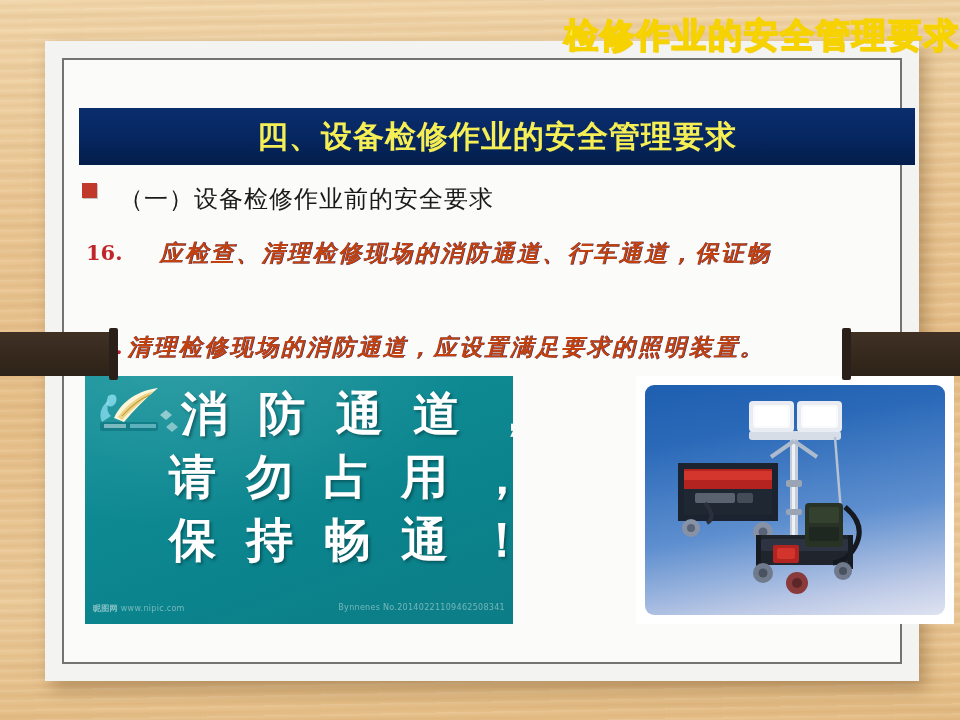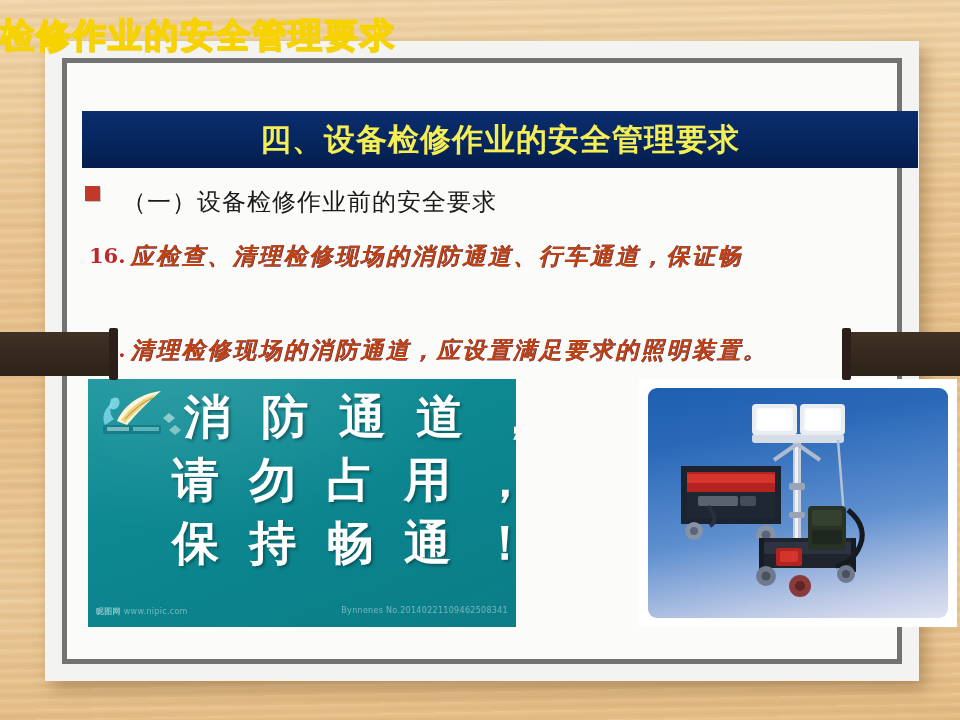--- a/index.html
+++ b/index.html
@@ -27,39 +27,39 @@
   }
   
   #card{
     position:absolute;left:45px;top:41px;width:874px;height:640px;
     background:#f3f3f1;
     box-shadow:6px 8px 16px rgba(90,55,15,0.35);
   }
   #card-inner{
     position:absolute;left:17px;top:17px;right:17px;bottom:17px;
     background:#fbfbfa;
-    border:5px solid #737373;
+    border:2px solid #737373;
   }
   
   .band{
     position:absolute;top:332px;height:44px;background:#3a2d22;
     background:linear-gradient(180deg,#413125 0%,#35281d 55%,#2e2318 100%);
     z-index:6;
   }
   .band.left{left:0;width:118px;}
   .band.right{right:0;width:118px;}
   .band-cap{
     position:absolute;top:328px;height:52px;width:9px;background:#2a2019;
     border-radius:2px;z-index:7;
   }
   .band-cap.left{left:109px;}
   .band-cap.right{right:109px;}
   
   #top-title{
-    position:absolute;left:0;right:0;top:18px;text-align:left;z-index:9;
+    position:absolute;left:0;right:0;top:18px;text-align:right;z-index:9;
     font-family:"DejaVu Sans","Liberation Sans",sans-serif;
     font-size:34px;font-weight:bold;letter-spacing:2px;
     color:#ffef4a;
     -webkit-text-stroke:1.5px #f6d200;
     text-shadow:0 0 2px rgba(255,225,70,.9),1px 1px 0 rgba(230,190,30,.85);
     line-height:1;
   }
   
   #banner{
     position:absolute;left:15px;top:48px;width:836px;height:57px;
@@ -90,21 +90,21 @@
     font-family:"DejaVu Serif","Liberation Serif",serif;
     font-size:21px;color:#c0252a;font-weight:bold;margin-right:5px;flex:none;
     padding-top:2px;
   }
   .hand{
     font-family:"DejaVu Serif","Liberation Serif",serif;
     font-size:23px;color:#c2410c;font-weight:bold;font-style:italic;
     letter-spacing:2.5px;
     text-shadow:0.5px 0 0 #1b2a86;
   }
-  #item16{left:22px;top:178px;}
+  #item16{left:22px;top:178px;gap:32px;}
   #item16b{left:70px;top:222px;}
   #item17{left:22px;top:272px;}
   
   #imgrow{position:absolute;left:21px;top:316px;right:18px;height:260px;}
   
   #sign{
     position:absolute;left:0;top:0;width:428px;height:248px;
     background:linear-gradient(160deg,#109098 0%,#0e8a93 30%,#0b838c 65%,#0c7d86 100%);
     overflow:hidden;
   }

